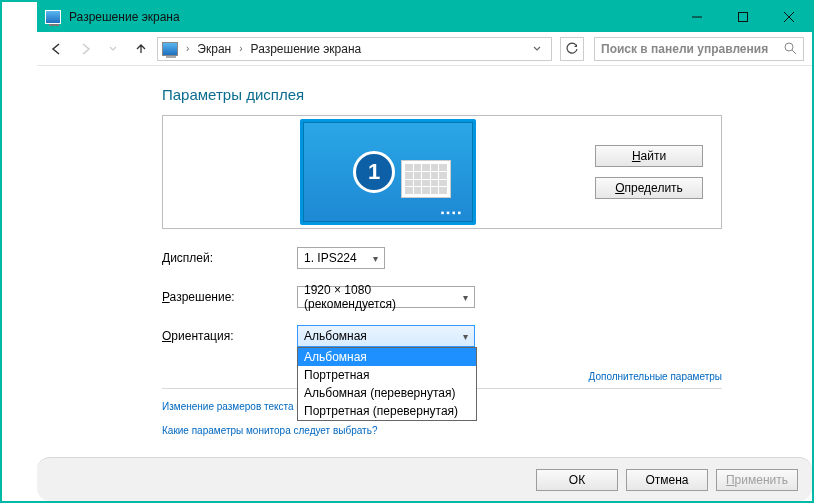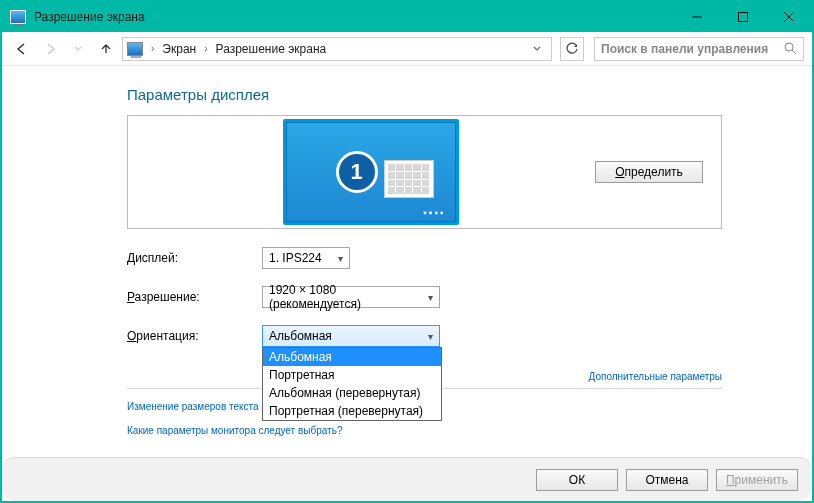--- a/index.html
+++ b/index.html
@@ -1,17 +1,17 @@
 <!DOCTYPE html>
 <html><head>
 <meta charset="utf-8">
 <style>
   * { box-sizing: border-box; }
   html, body { margin: 0; padding: 0; font-family: "Segoe UI", Tahoma, sans-serif; font-size: 12px; background: #fff; }
-  .window { width: 814px; height: 503px; border: 2px solid #00b8a6; display: flex; flex-direction: column; background: #fff; }
+  .window { width: 814px; height: 503px; border: 2px solid #00b8a6; display: flex; flex-direction: column; background: #fff; padding-left: 35px; }
   .titlebar { height: 30px; background: #00b8a6; display: flex; align-items: center; color: #000; }
   .titlebar .app-icon { width: 16px; height: 14px; background: linear-gradient(#5ab7f0,#1e6fbf); border: 1px solid #fff; margin: 0 8px; position: relative; }
   .titlebar .app-icon::after { content:''; position:absolute; bottom:-3px; left:3px; width:10px; height:2px; background:#777; }
   .titlebar .title { flex: 1; font-size: 12px; color: #111; }
   .titlebar .ctrl { width: 46px; height: 30px; display:flex; align-items:center; justify-content:center; color: #111; }
   .navbar { height: 34px; border-bottom: 1px solid #e5e5e5; display: flex; align-items: center; padding: 0 8px; gap: 4px; }
   .nav-btn { width: 24px; height: 24px; display:flex; align-items:center; justify-content:center; color:#333; }
   .nav-btn.disabled { color:#bbb; }
   .breadcrumb { flex: 1; height: 24px; border: 1px solid #ccc; display:flex; align-items:center; padding: 0 4px; gap: 2px; }
   .bc-icon { width:16px; height:14px; background:linear-gradient(#5ab7f0,#1e6fbf); border:1px solid #888; margin-right:4px; position:relative; }
@@ -155,20 +155,23 @@
               <div></div>
               <div></div>
               <div></div>
               <div></div>
           </div>
           <div class="dots">▪▪▪▪</div>
         </div>
       </div>
       <div class="btns-col">
         <div class="win-btn">
+            <span><u>Н</u>айти</span>
+          </div>
+        <div class="win-btn">
             <span><u>О</u>пределить</span>
           </div>
       </div>
     </div>
 
     <div class="row">
       <div class="row-label"><u>Д</u>исплей:</div>
       <div class="combo small">
         <span>1. IPS224</span>
         <span class="arrow">▾</span>

